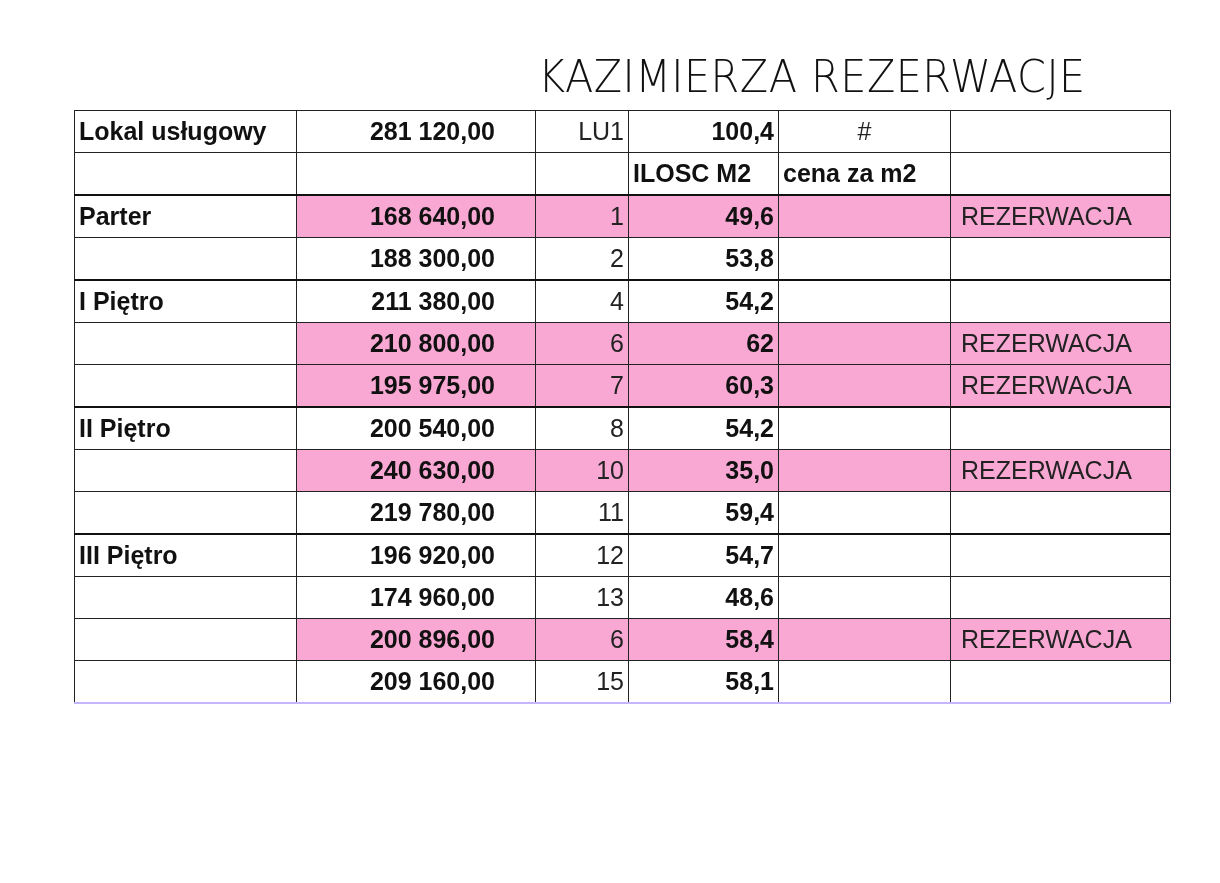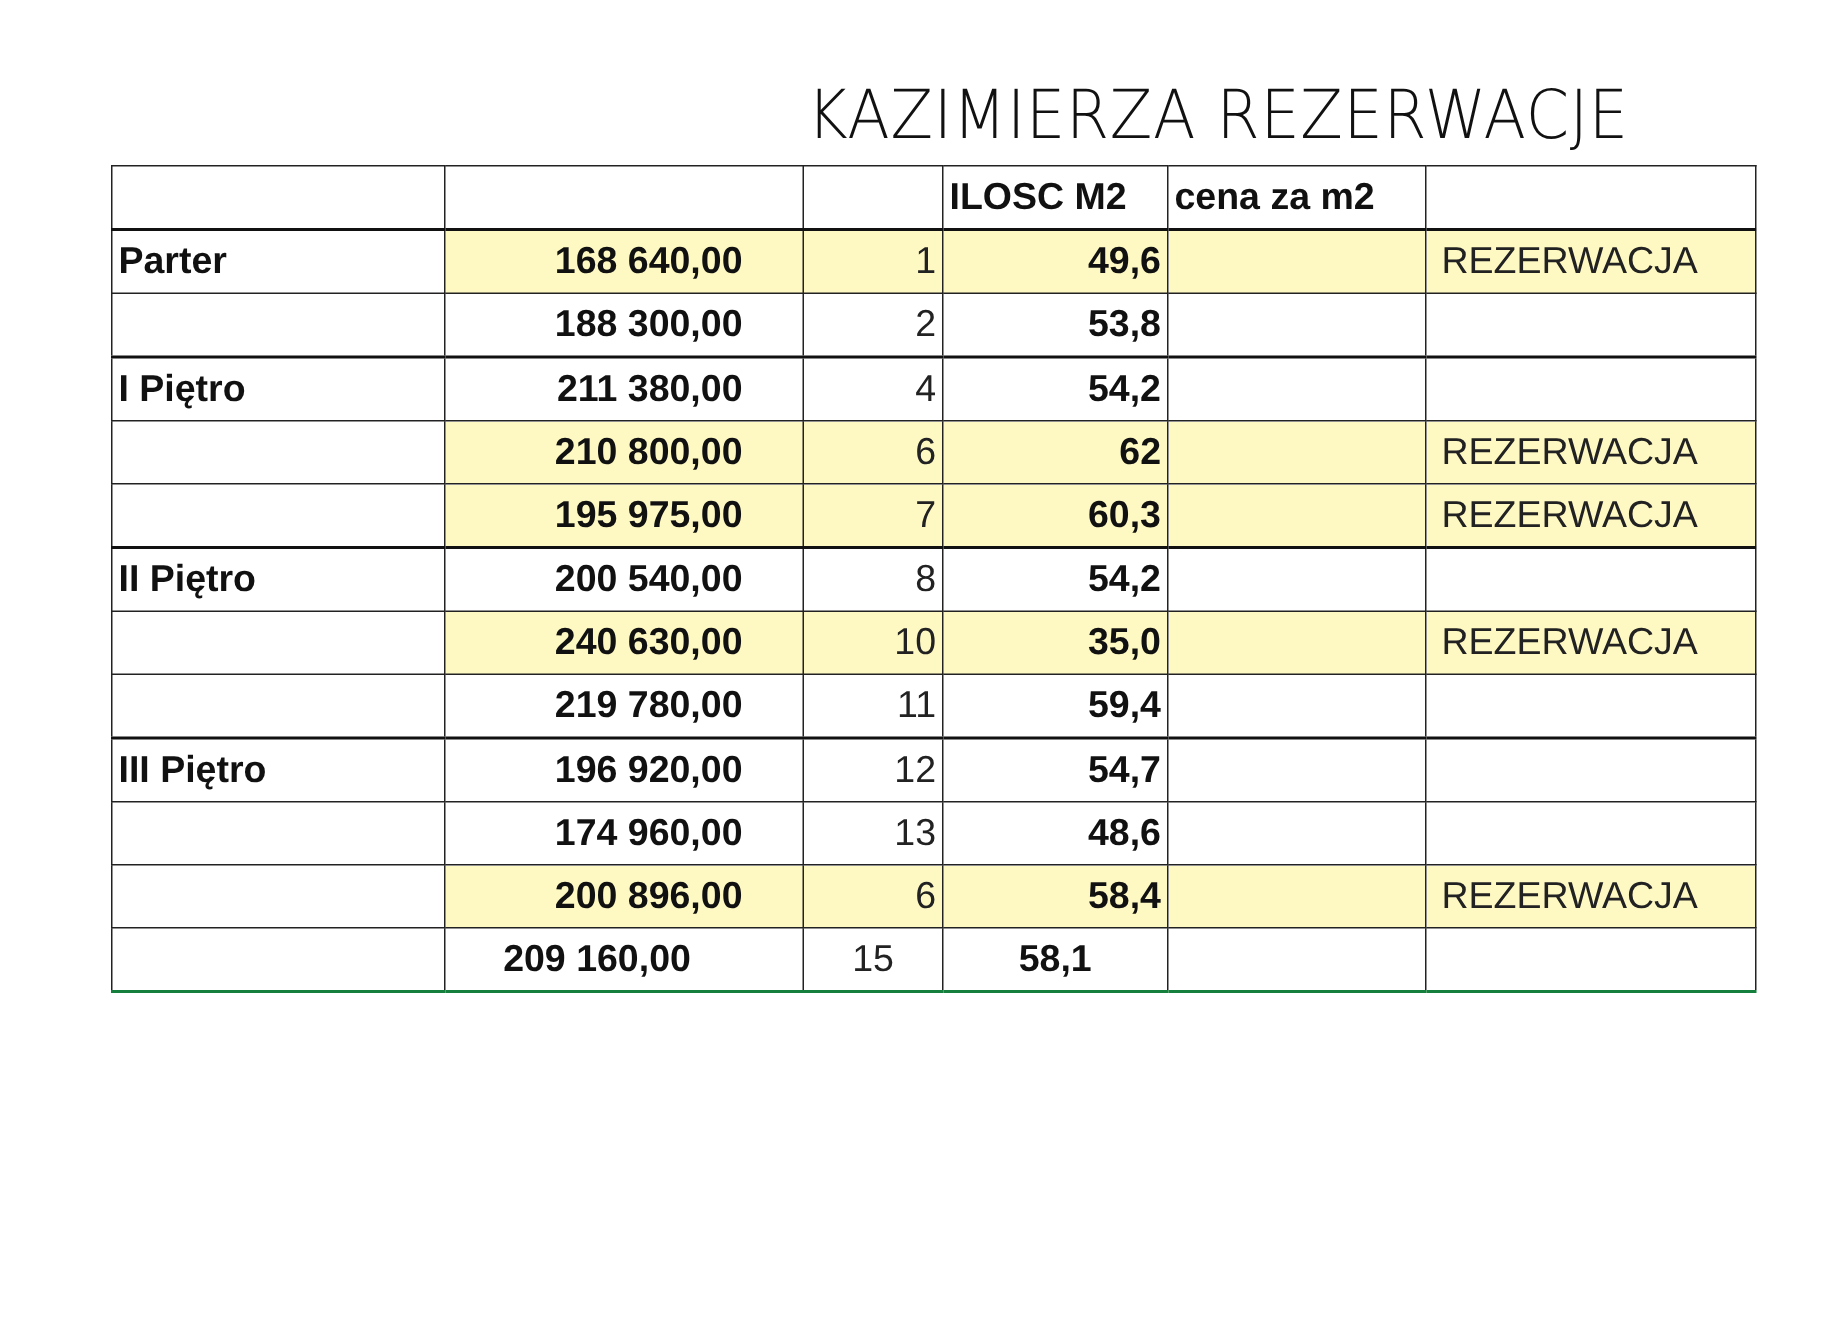--- a/index.html
+++ b/index.html
@@ -6,40 +6,48 @@
   body { width:1220px; height:883px; position:relative; font-family:"Liberation Sans", sans-serif; color:#111; overflow:hidden; }
   .title { position:absolute; left:538px; top:50px; font-size:45px; font-weight:300; letter-spacing:0.5px; font-family:"DejaVu Sans", sans-serif; transform:scaleX(0.92); transform-origin:left top; white-space:nowrap; }
   table { position:absolute; left:74px; top:110px; border-collapse:collapse; table-layout:fixed; }
   td { border:1px solid #222; height:41px; padding:0 4px; font-size:25px; white-space:nowrap; overflow:hidden; }
   col.c0 { width:222px; } col.c1 { width:239px; } col.c2 { width:93px; } col.c3 { width:150px; } col.c4 { width:172px; } col.c5 { width:220px; }
   .b { font-weight:bold; }
   .r { text-align:right; }
   .c { text-align:center; }
   .pad-num { padding-right:40px; }
   .light { font-weight:normal; color:#222; }
-  tr.green td.g { background:#fef9c3; }
+  tr.green td.g { background:#f9a8d4; }
   tr.group-top td { border-top:2px solid #111; }
-  tr.last td { border-bottom:2px solid #15803d;text-align:center; }
+  tr.last td { border-bottom:2px solid #c4b5fd; }
   .res { padding-left:10px; color:#222;margin-left:24px; }
 </style>
 </head>
 <body>
 
 <div class="title">KAZIMIERZA REZERWACJE</div>
 
 <table>
   <colgroup>
       <col class="c0">
       <col class="c1">
       <col class="c2">
       <col class="c3">
       <col class="c4">
       <col class="c5">
     </colgroup>
   <tbody id="tbody">
+    <tr>
+      <td class="b">Lokal usługowy</td>
+      <td class="b r pad-num">281 120,00</td>
+      <td class="r light">LU1</td>
+      <td class="b r">100,4</td>
+      <td class="c light">#</td>
+      <td></td>
+    </tr>
     <tr>
       <td></td>
       <td></td>
       <td></td>
       <td class="b">ILOSC M2</td>
       <td class="b">cena za m2</td>
       <td></td>
     </tr>
   <tr class="green group-top">
         <td class="b">Parter</td>

